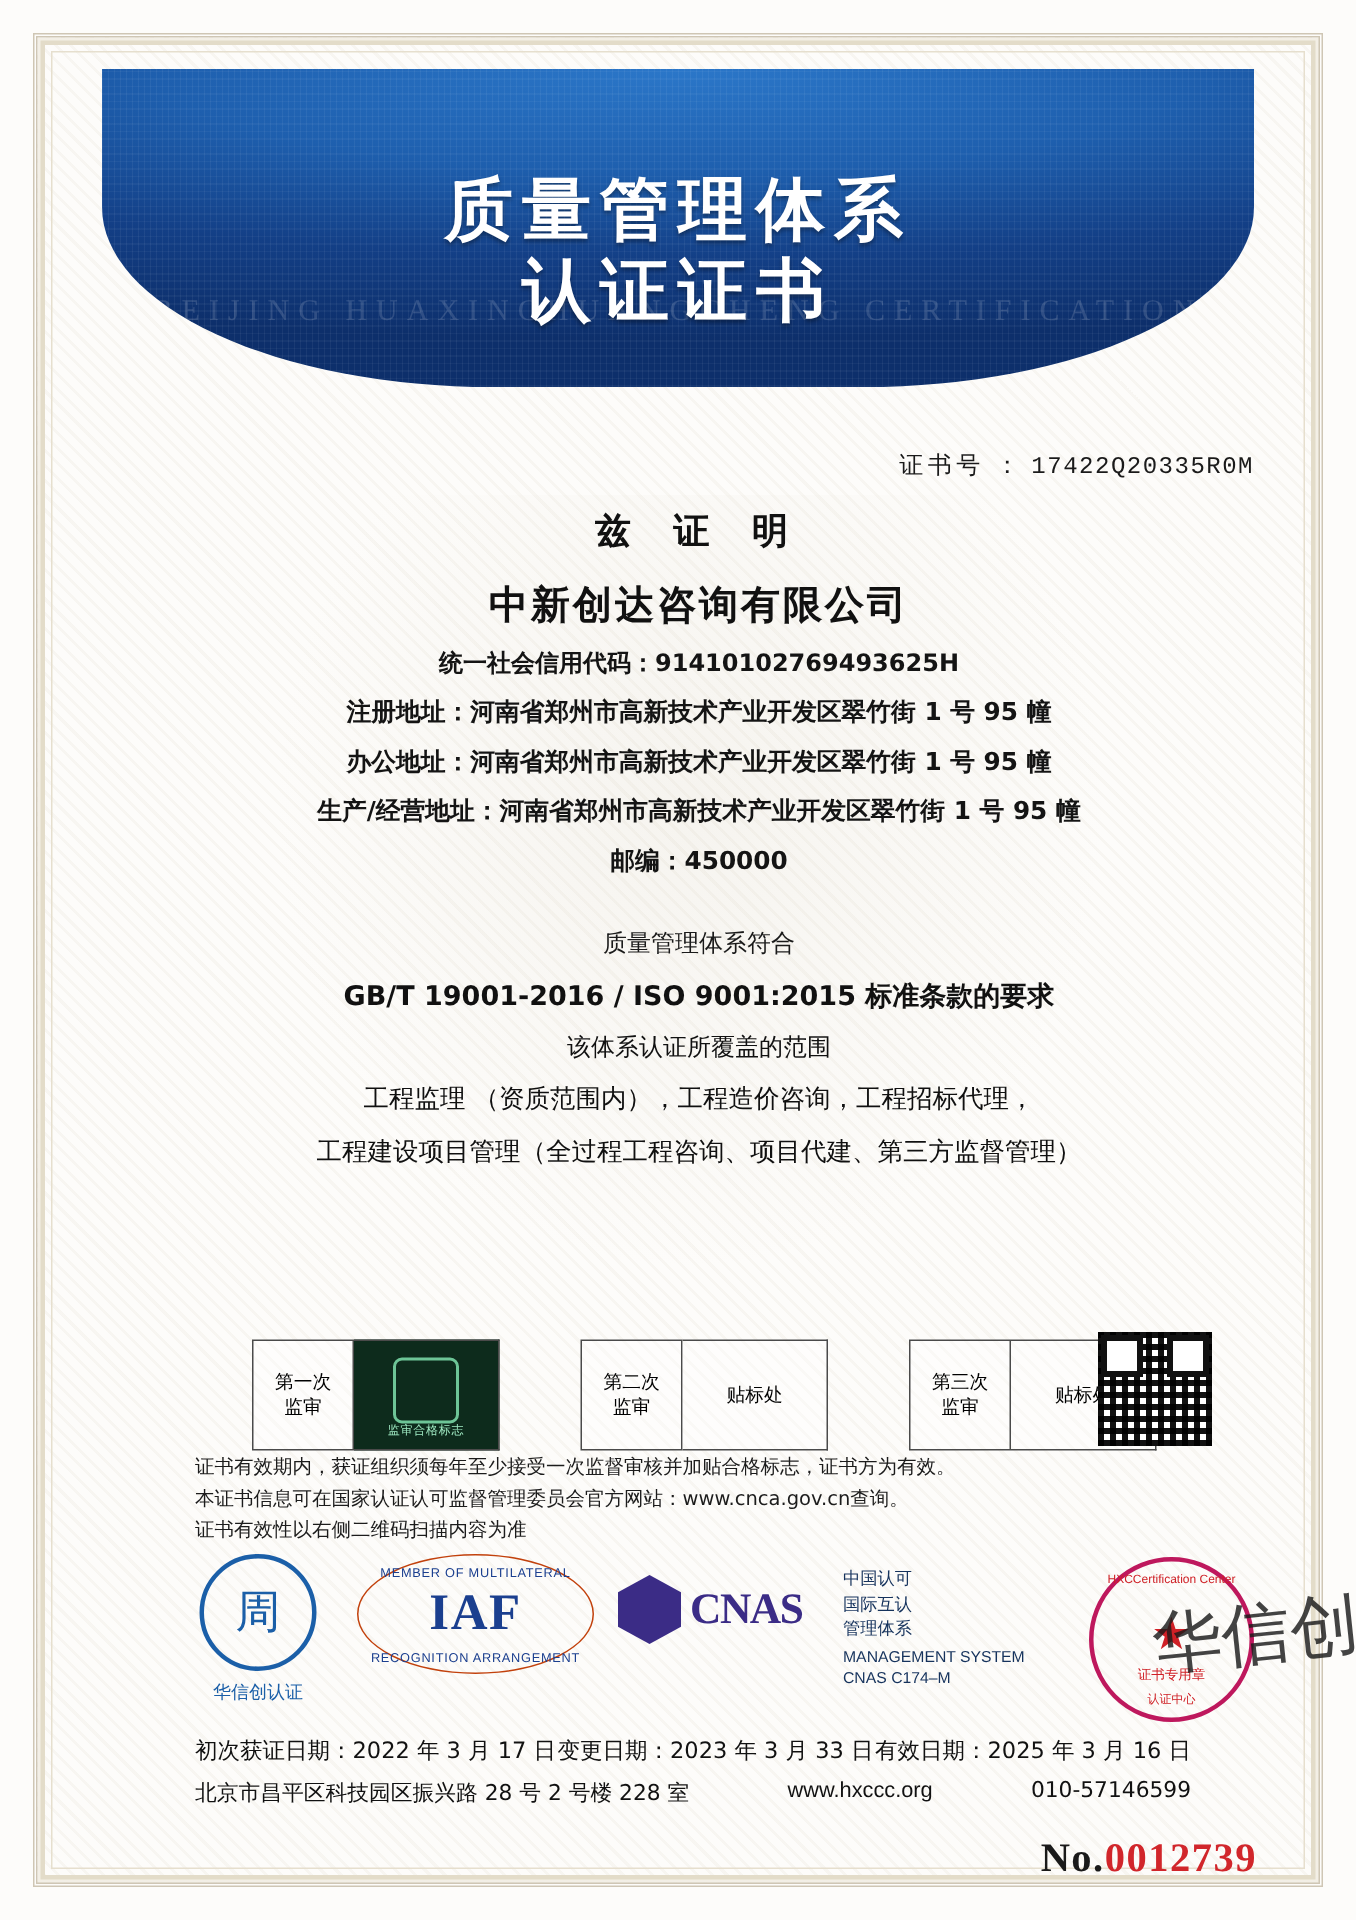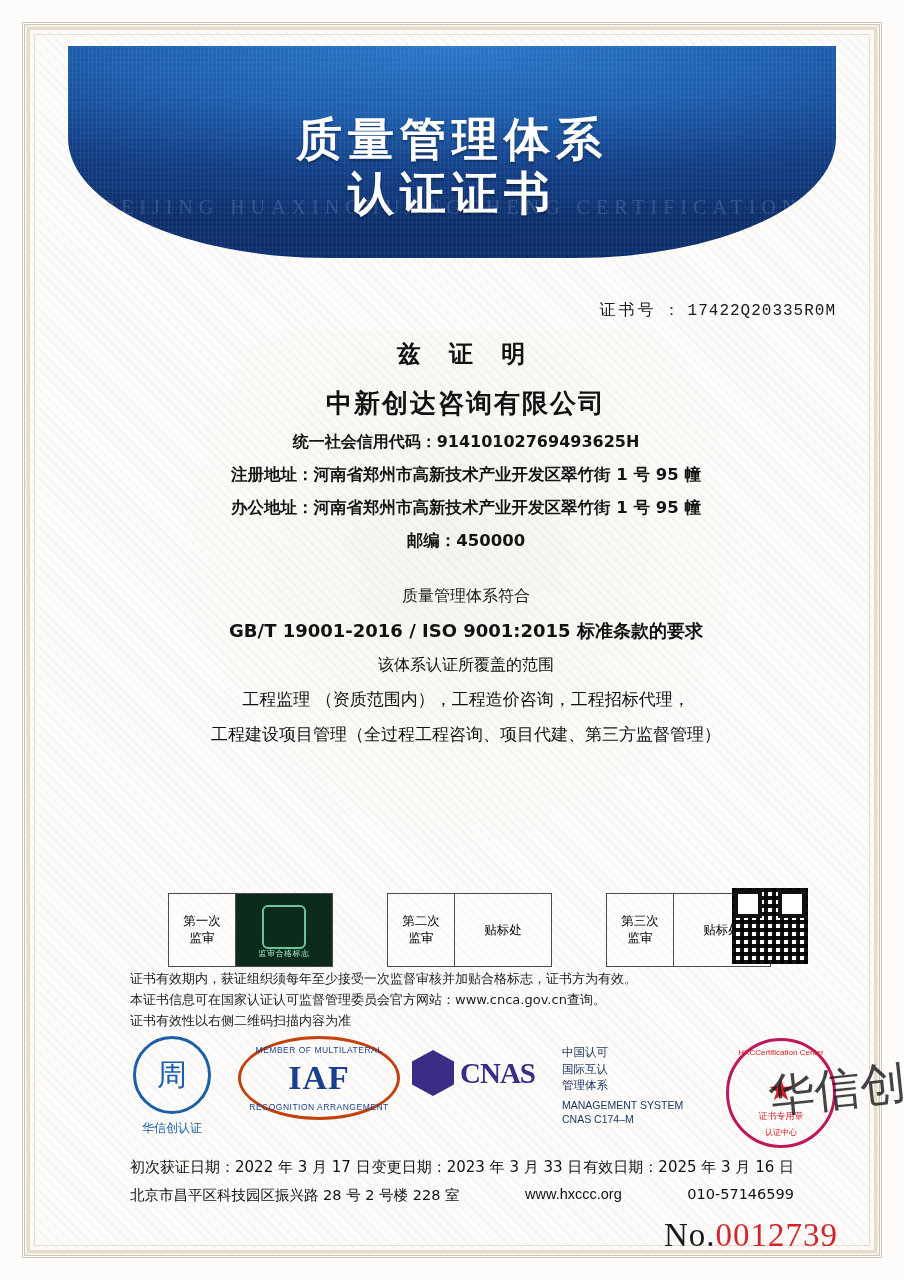--- a/index.html
+++ b/index.html
@@ -281,21 +281,21 @@
   .hx-text {
     margin-top: 6px;
     font-size: 12px;
     color: #1b5fa8;
     font-family: "DejaVu Sans", sans-serif;
   }
 
   .logo-iaf { left: 126px; width: 160px; }
   .iaf-oval {
     width: 156px; height: 78px;
-    border: 3px solid #c2410c;
+    border: 1px solid #c2410c;
     border-radius: 50%;
     position: relative;
     display: flex; align-items: center; justify-content: center;
   }
   .iaf-oval .inner {
     font-size: 34px;
     font-weight: bold;
     color: #1b3f8f;
     font-family: "Liberation Serif", serif;
     letter-spacing: 1px;
@@ -387,24 +387,25 @@
     font-size: 14.5px;
     font-family: "DejaVu Sans", sans-serif;
     color: #111;
   }
   .addr-row .site { font-family: "Liberation Sans", sans-serif; }
 
   .serial {
     position: absolute;
     right: 66px;
     bottom: 26px;
-    font-size: 33px;
+    font-size: 27px;
     font-family: "Liberation Serif", serif;
     color: #1a1a1a;
     letter-spacing: 1px;
+    font-weight: bold;
   }
   .serial .num { color: #d1262b; font-family: "Liberation Serif", serif; }
 </style>
 </head>
 <body>
 
 <div id="cert">
 
   <div class="guilloche"></div>
   <div class="border-outer"></div>
@@ -429,20 +430,23 @@
     <div class="company">中新创达咨询有限公司</div>
 
     <div class="info-line small">
       <span class="lbl">统一社会信用代码：</span><span>91410102769493625H</span>
     </div>
     <div class="info-line">
       <span class="lbl">注册地址：</span><span>河南省郑州市高新技术产业开发区翠竹街 1 号 95 幢</span>
     </div>
     <div class="info-line">
       <span class="lbl">办公地址：</span><span>河南省郑州市高新技术产业开发区翠竹街 1 号 95 幢</span>
+    </div>
+    <div class="info-line">
+      <span class="lbl">生产/经营地址：</span><span>河南省郑州市高新技术产业开发区翠竹街 1 号 95 幢</span>
     </div>
     <div class="info-line">
       <span class="lbl">邮编：</span><span>450000</span>
     </div>
 
     <div class="gap-1"></div>
 
     <div class="std-head">质量管理体系符合</div>
     <div class="std-line">
       <span>GB/T 19001-2016 / ISO 9001:2015</span>

